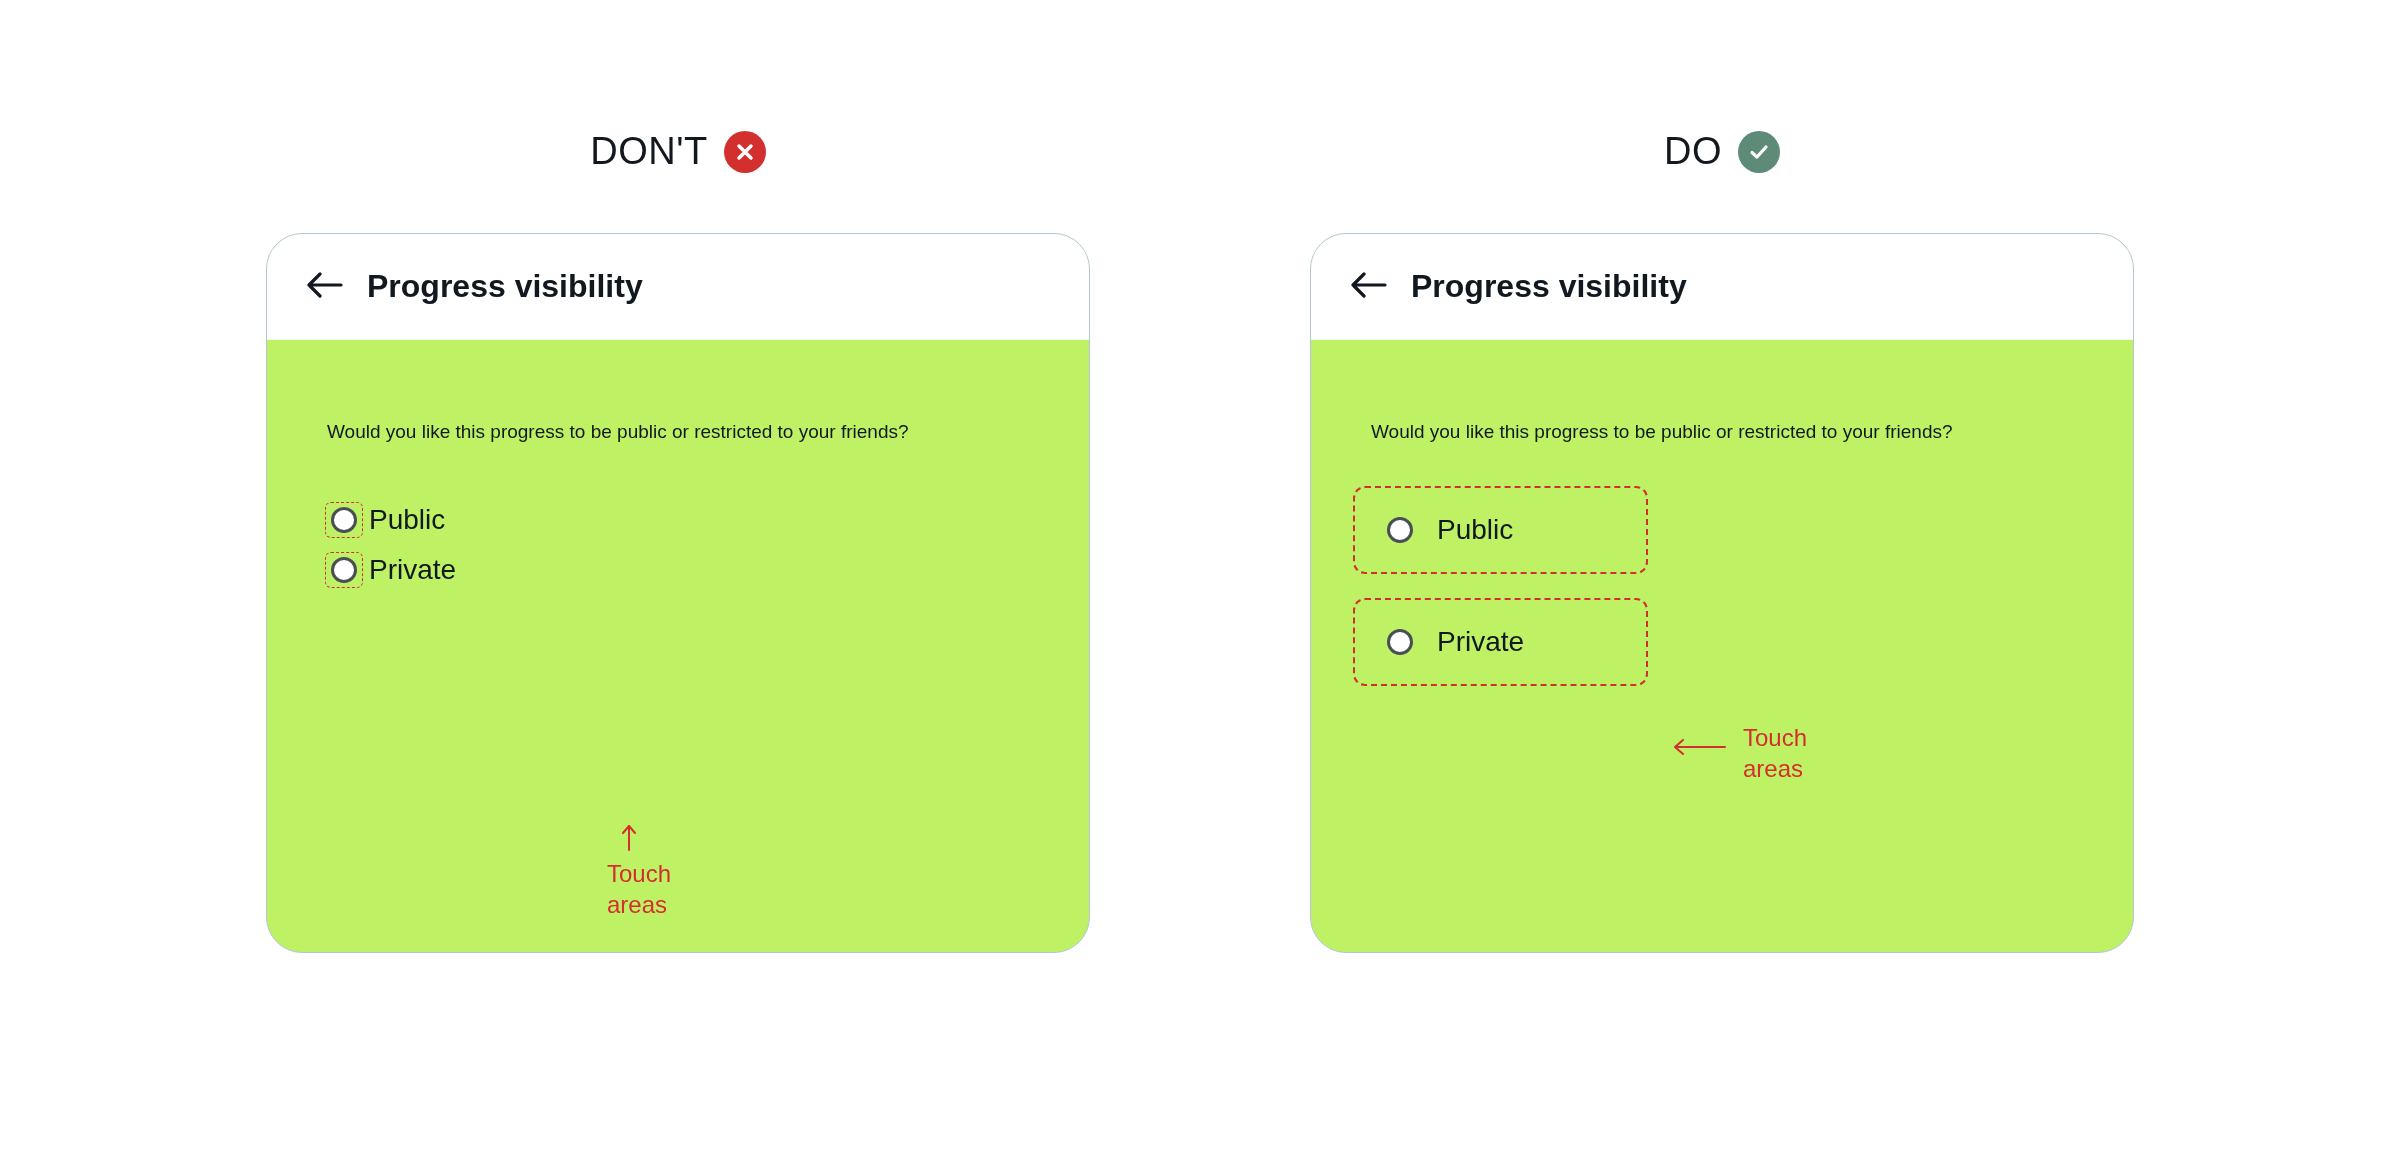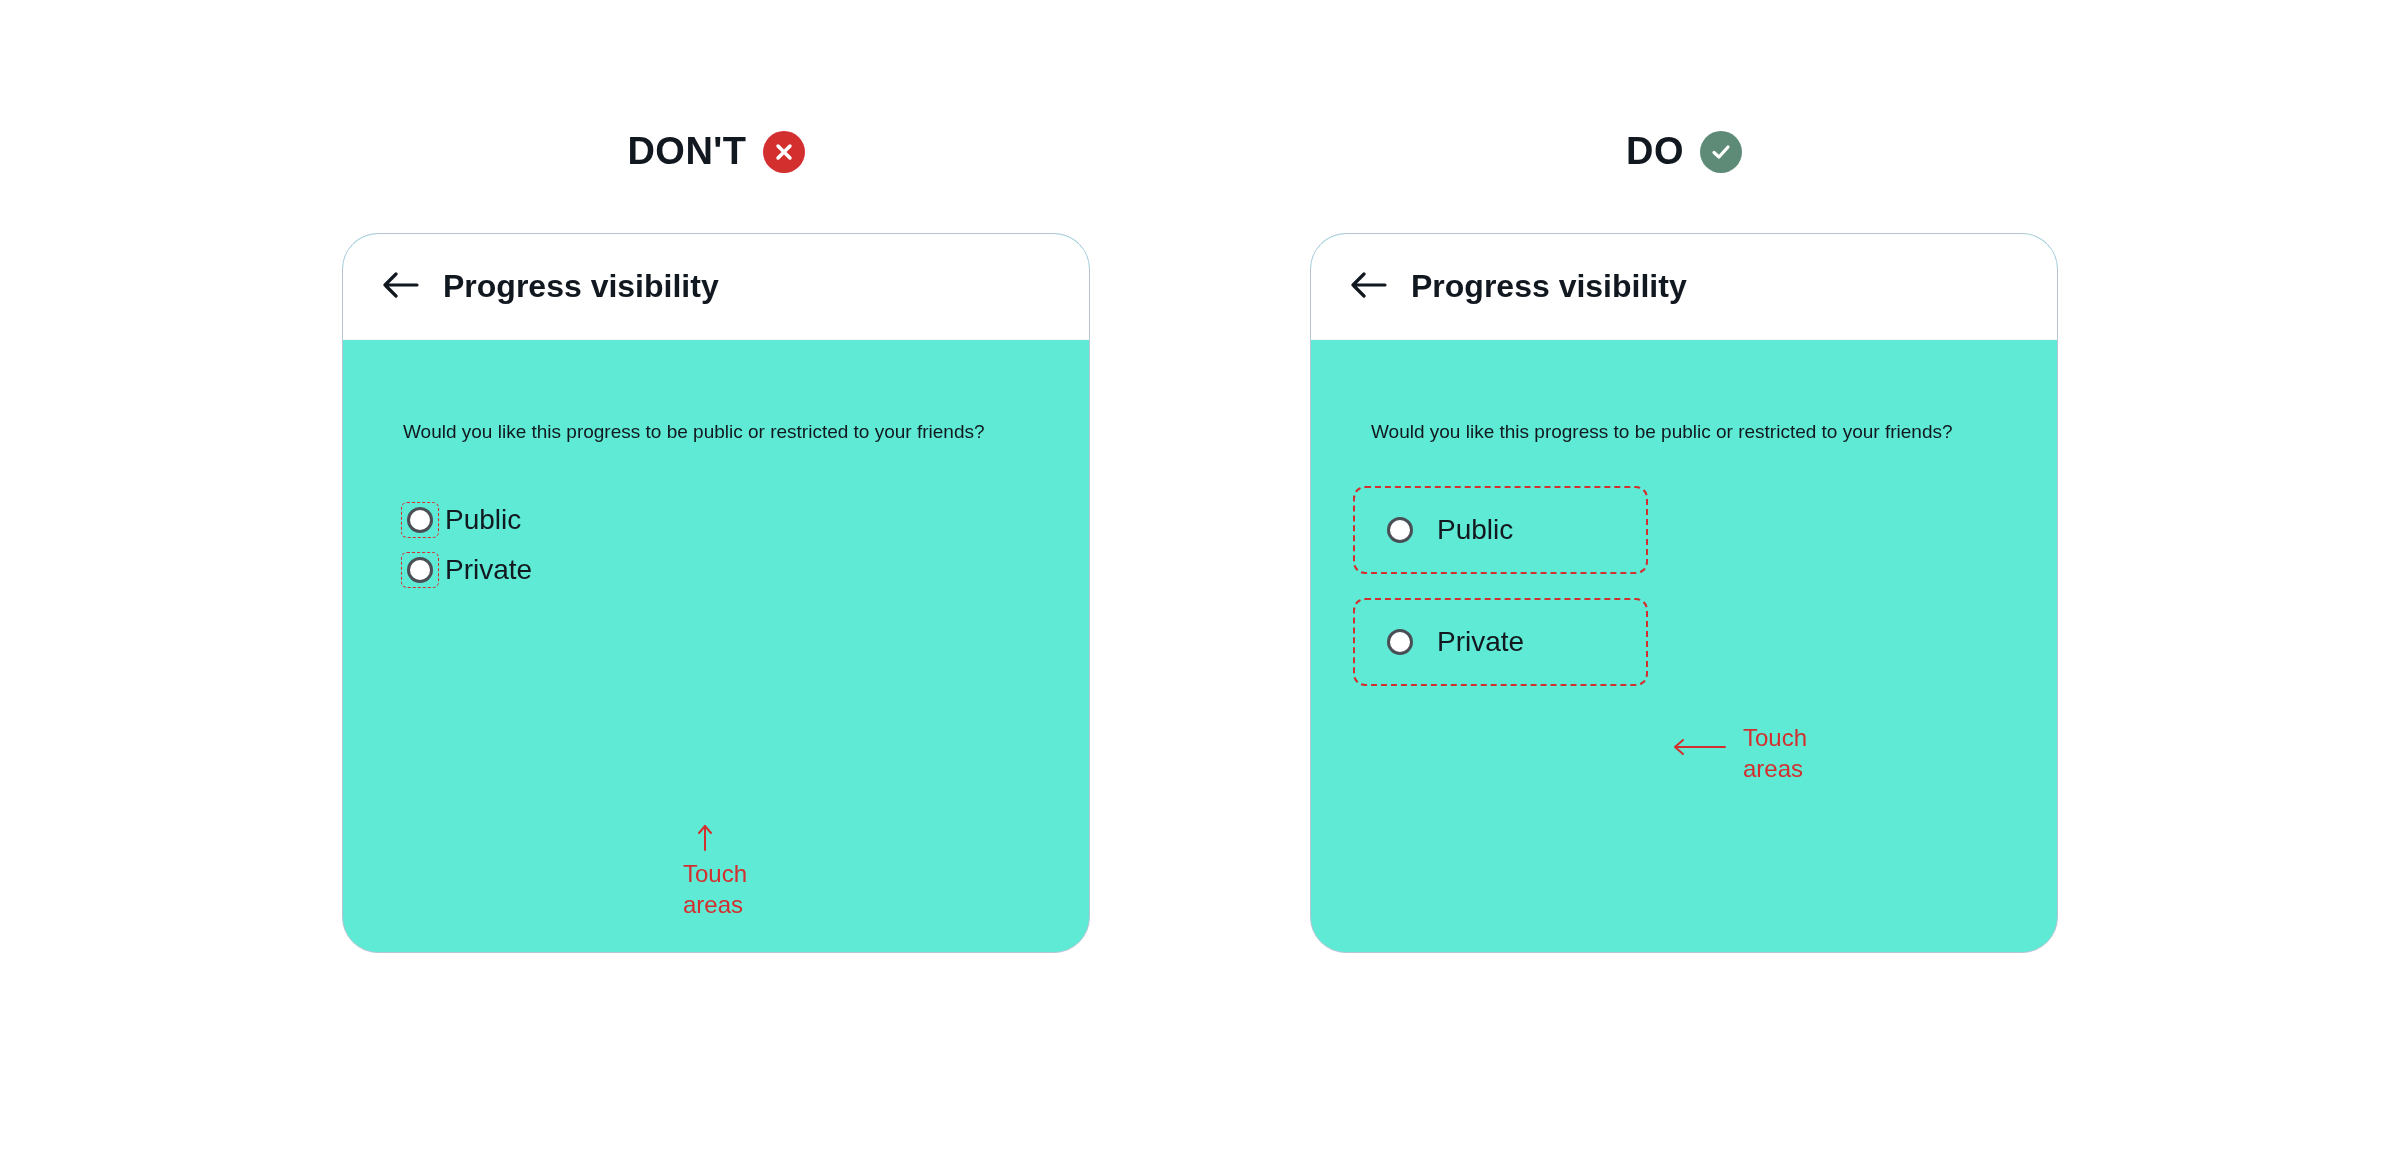--- a/index.html
+++ b/index.html
@@ -26,45 +26,45 @@
       align-items: center;
     }
     .panel-header {
       display: flex;
       align-items: center;
       gap: 16px;
       margin-bottom: 60px;
     }
     .panel-header-label {
       font-size: 38px;
-      font-weight: 700;
+      font-weight: 400;
       letter-spacing: 0.5px;
       color: #12181f;
     }
     .badge {
       width: 42px;
       height: 42px;
       border-radius: 50%;
       display: flex;
       align-items: center;
       justify-content: center;
     }
     .badge-dont {
       background: #d32f2f;
     }
     .badge-do {
       background: #5d8b77;
     }
     .card {
-      width: 748px;
+      width: 824px;
       height: 720px;
       border: 1.5px solid #b6c5d6;
       border-radius: 36px;
       overflow: hidden;
-      background: #5eead4;
+      background: #bef264;
       position: relative;
     }
     .card-header {
       background: #ffffff;
       padding: 34px 40px;
       display: flex;
       align-items: center;
       gap: 24px;
       border-bottom: 1px solid rgba(0,0,0,0.04);
     }

